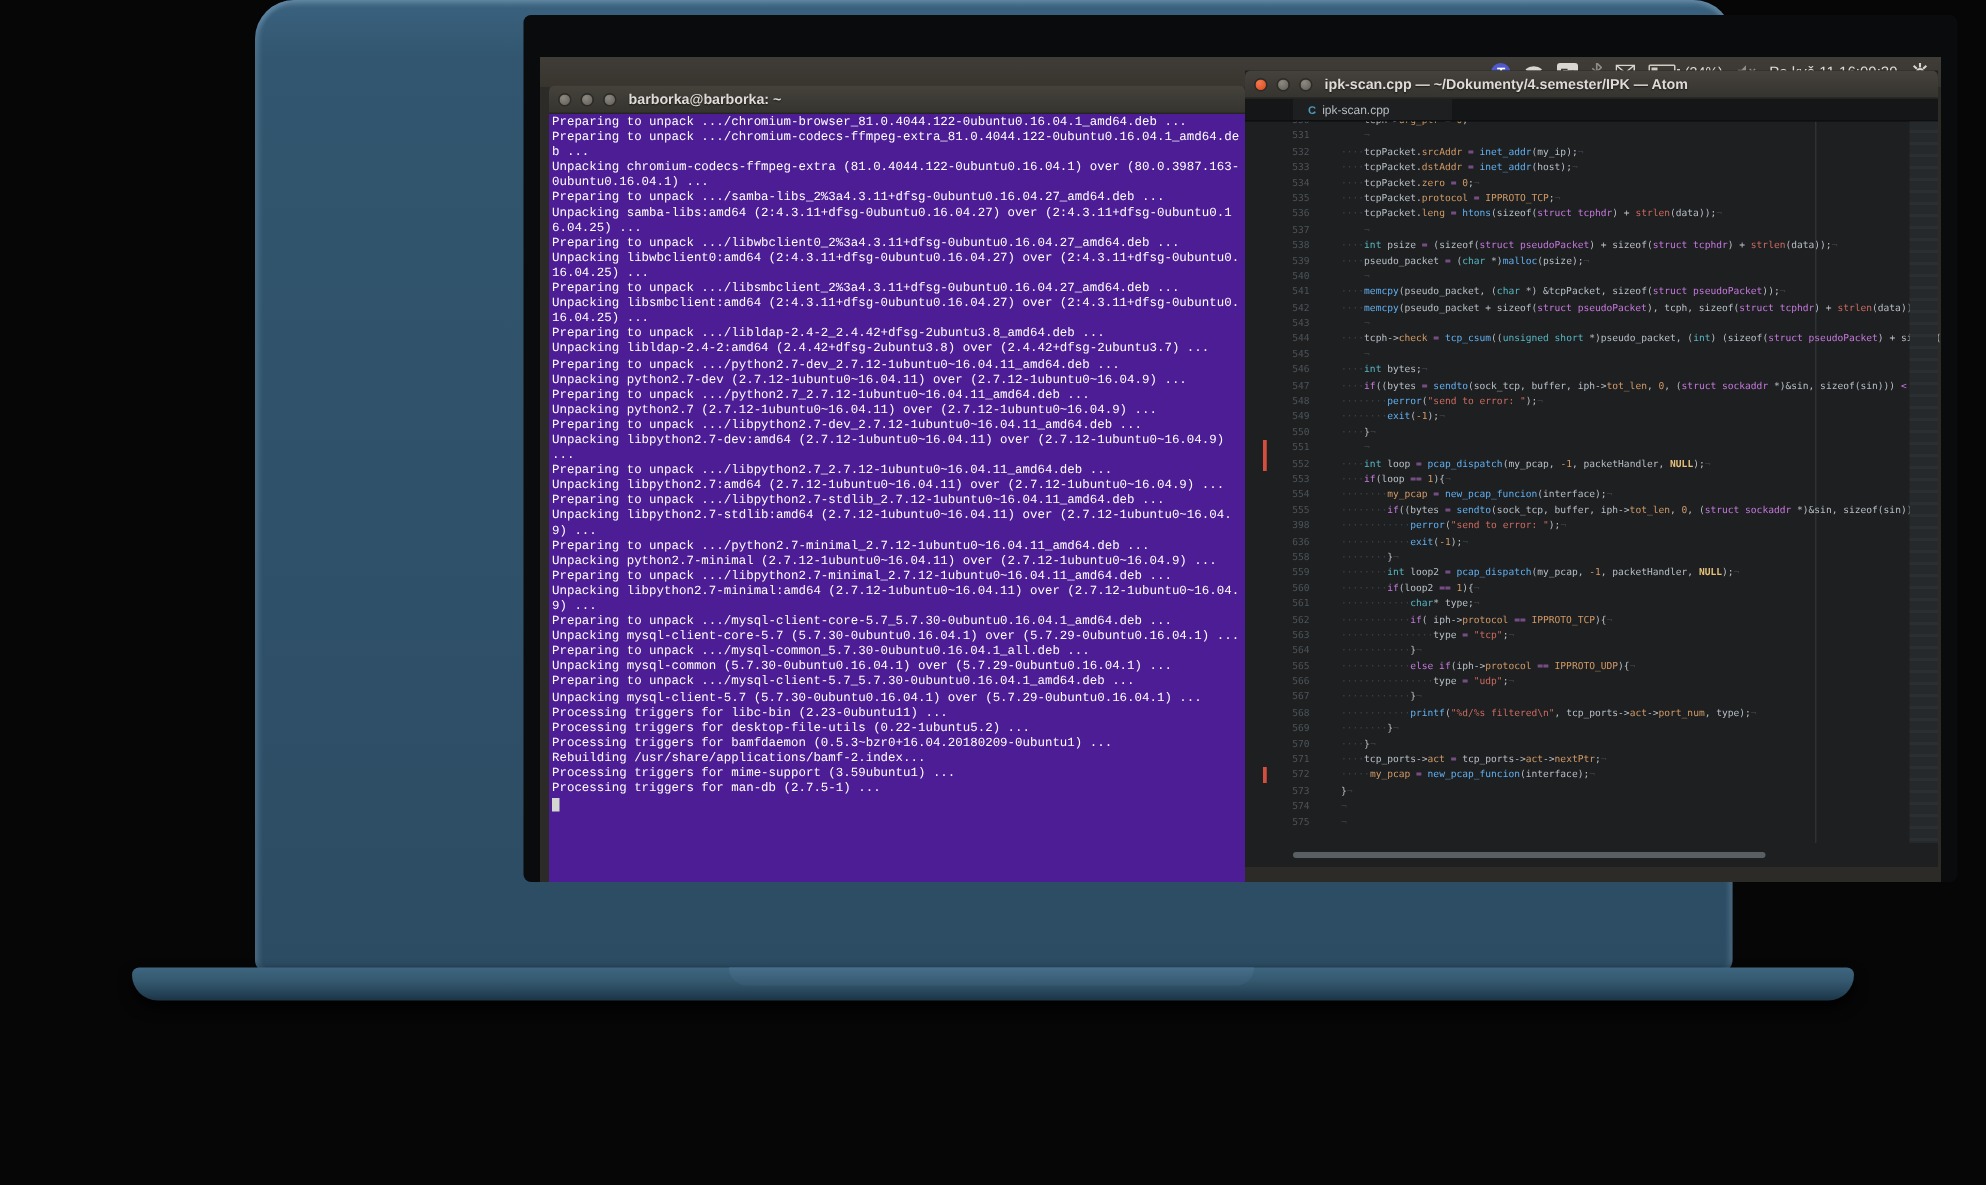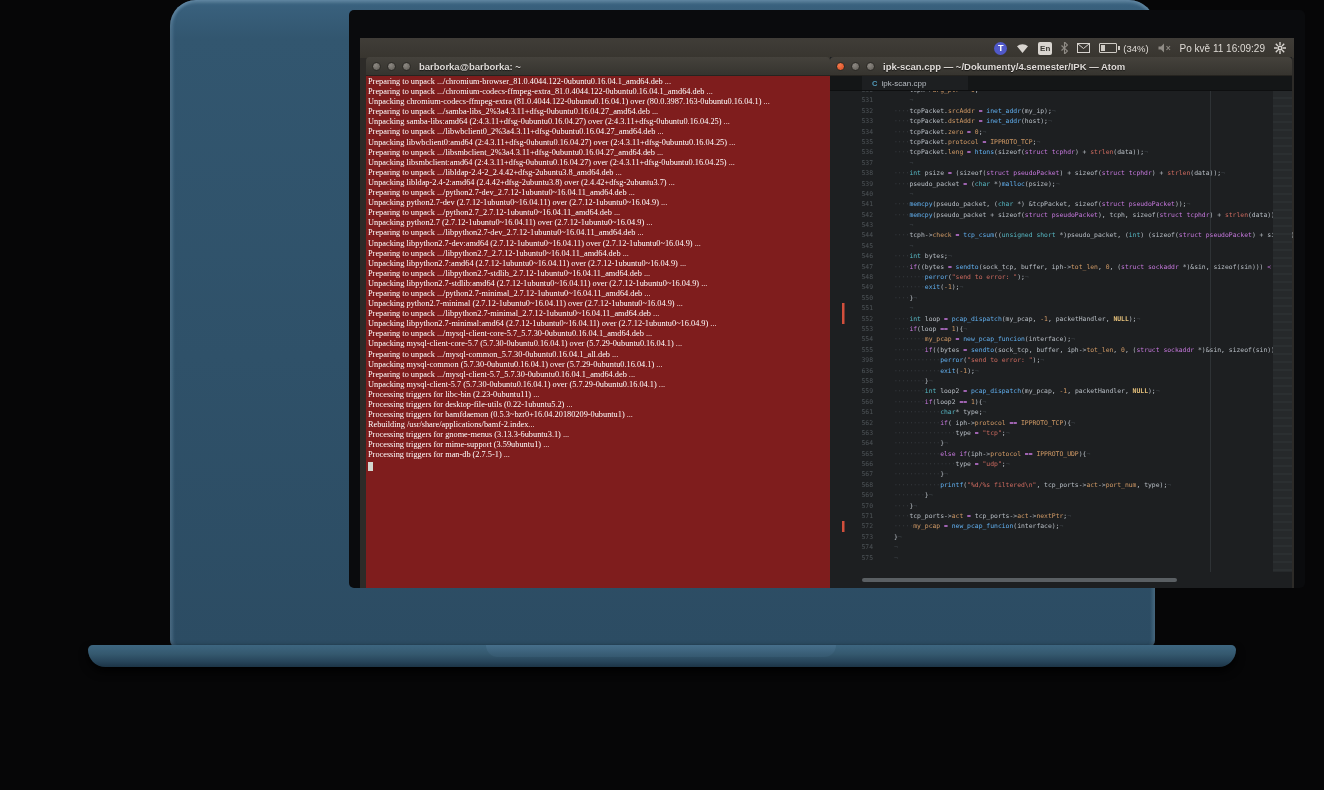--- a/index.html
+++ b/index.html
@@ -34,27 +34,27 @@
   
   .titlebar{height:18px;background:linear-gradient(#45423c,#36342f);display:flex;align-items:center;
     border-radius:4px 4px 0 0;border-bottom:1px solid #262420;}
   .wbtn{width:9px;height:9px;border-radius:50%;margin-left:6px;background:radial-gradient(circle at 35% 30%,#8d8983,#5f5b55);
     border:1px solid #2c2a26;box-sizing:border-box;}
   .wbtn.close-active{background:radial-gradient(circle at 35% 30%,#f07b4e,#d9481e);}
   .wtitle{color:#dfdbd8;font-size:9.5px;font-weight:bold;margin-left:8px;white-space:nowrap;
     text-shadow:0 1px 1px rgba(0,0,0,.6);}
   
   #terminal-window{left:6px;top:19px;width:464px;height:567px;}
-  #terminal-body{position:absolute;left:0;top:19px;right:0;bottom:0;background:#7f1d1d;
-    font-family:Liberation Serif, serif;font-size:8.3px;line-height:10.1px;color:#ffffff;
+  #terminal-body{position:absolute;left:0;top:19px;right:0;bottom:0;background:#4c1d95;
+    font-family:Liberation Mono, monospace;font-size:8.3px;line-height:10.1px;color:#ffffff;
     padding:1px 2px;overflow:hidden;box-sizing:border-box;}
   .tline{white-space:pre-wrap;word-break:break-all;}
   #term-cursor{width:5px;height:9px;background:#d3d7cf;margin-top:1px;}
   
-  #atom-window{left:470px;top:19px;width:462px;height:531px;background:#1d1f21;}
+  #atom-window{left:470px;top:9px;width:462px;height:531px;background:#1d1f21;}
   #atom-tabbar{position:absolute;left:0;top:19px;width:462px;height:14px;background:#141617;
     border-bottom:1px solid #0e0f10;}
   #atom-tab{position:absolute;left:32px;top:0;width:106px;height:14px;background:#1d1f21;
     display:flex;align-items:center;gap:4px;padding-left:10px;box-sizing:border-box;}
   #tab-file-icon{color:#519aba;font-size:7.5px;font-weight:bold;}
   #tab-label{color:#b7bcc2;font-size:8px;}
   #atom-editor{position:absolute;left:0;top:34px;width:462px;height:481px;overflow:hidden;
     font-family:"DejaVu Sans Mono",monospace;font-size:6.4px;line-height:10.4px;margin-left:12px;}
   #gutter{position:absolute;left:0;top:-6px;width:40px;text-align:right;color:#4d5357;}
   .gl{height:10.4px;padding-right:9px;}
@@ -163,21 +163,20 @@
             <div class="tline">Preparing to unpack .../mysql-client-core-5.7_5.7.30-0ubuntu0.16.04.1_amd64.deb ...</div>
             <div class="tline">Unpacking mysql-client-core-5.7 (5.7.30-0ubuntu0.16.04.1) over (5.7.29-0ubuntu0.16.04.1) ...</div>
             <div class="tline">Preparing to unpack .../mysql-common_5.7.30-0ubuntu0.16.04.1_all.deb ...</div>
             <div class="tline">Unpacking mysql-common (5.7.30-0ubuntu0.16.04.1) over (5.7.29-0ubuntu0.16.04.1) ...</div>
             <div class="tline">Preparing to unpack .../mysql-client-5.7_5.7.30-0ubuntu0.16.04.1_amd64.deb ...</div>
             <div class="tline">Unpacking mysql-client-5.7 (5.7.30-0ubuntu0.16.04.1) over (5.7.29-0ubuntu0.16.04.1) ...</div>
             <div class="tline">Processing triggers for libc-bin (2.23-0ubuntu11) ...</div>
             <div class="tline">Processing triggers for desktop-file-utils (0.22-1ubuntu5.2) ...</div>
             <div class="tline">Processing triggers for bamfdaemon (0.5.3~bzr0+16.04.20180209-0ubuntu1) ...</div>
             <div class="tline">Rebuilding /usr/share/applications/bamf-2.index...</div>
-            <div class="tline">Processing triggers for gnome-menus (3.13.3-6ubuntu3.1) ...</div>
             <div class="tline">Processing triggers for mime-support (3.59ubuntu1) ...</div>
             <div class="tline">Processing triggers for man-db (2.7.5-1) ...</div>
           </div>
         <div id="term-cursor"></div>
       </div>
     </div>
 
     <div class="abs" id="atom-window">
       <div class="titlebar">
         <span class="wbtn close-active"></span>

